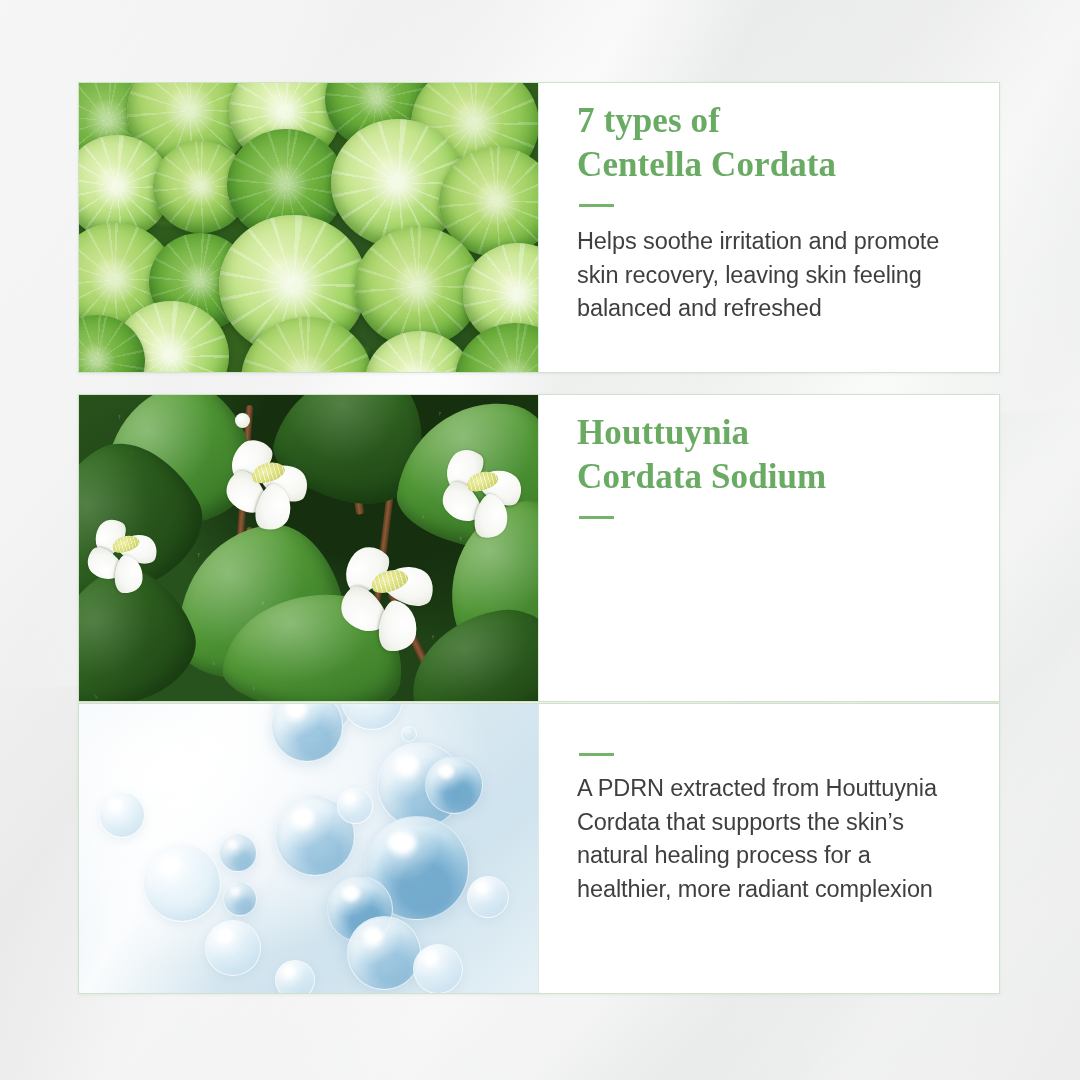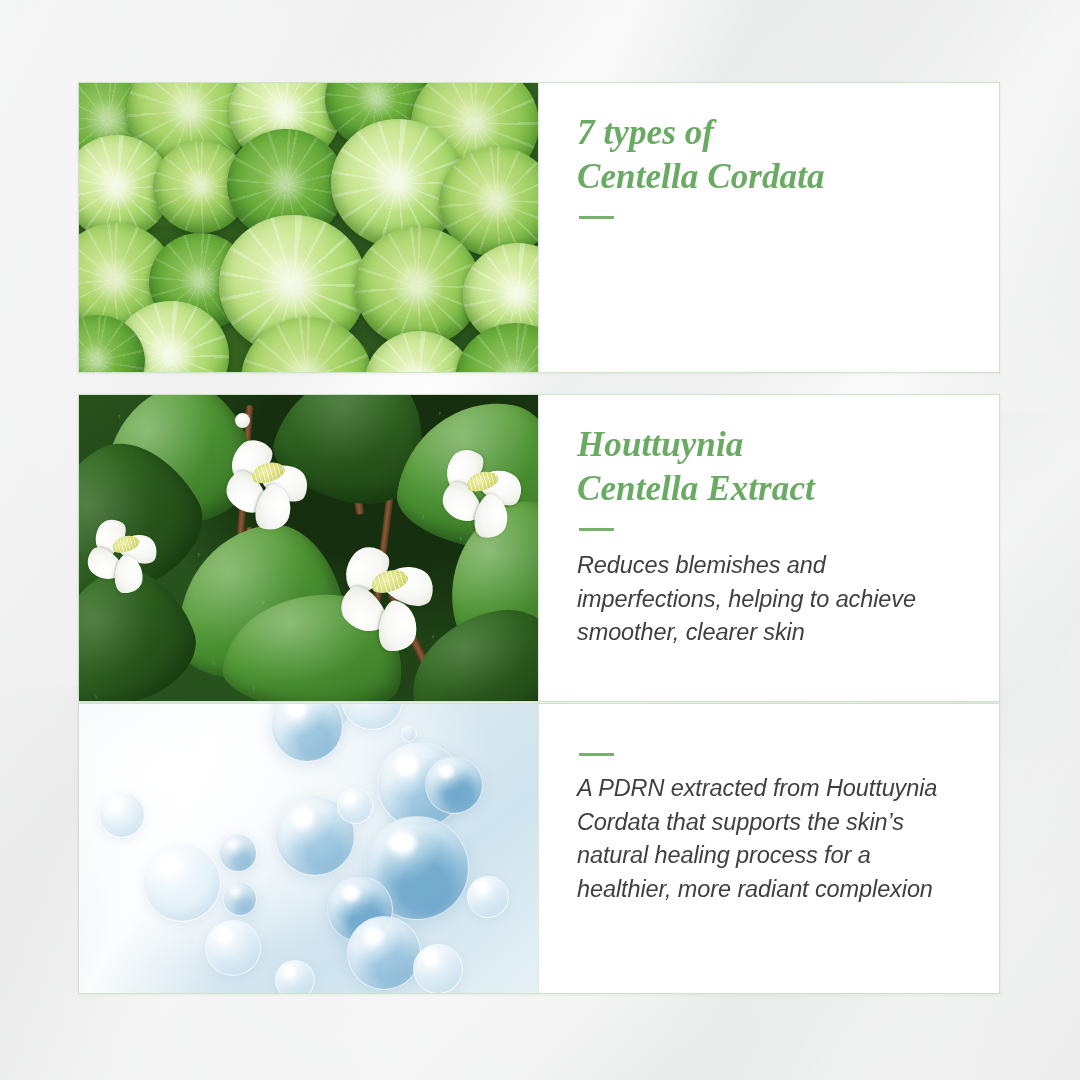--- a/index.html
+++ b/index.html
@@ -50,23 +50,22 @@
     display:flex;
     overflow:hidden;
     box-shadow:0 1px 3px rgba(120,130,120,.10);
   }
   #card-1 { top:82px;  height:291px; }
   #card-2 { top:394px; height:308px; }
   #card-3 { top:703px; height:291px; }
 
   .card-media { width:459px; height:100%; position:relative; overflow:hidden; flex:0 0 459px; }
   .card-body  {
-    flex:1 1 auto; background:#fff; padding:28px 34px 0 38px;
+    flex:1 1 auto; background:#fff; padding:16px 34px 0 38px;
     border-left:1px solid #dfeadc;
-    font-style:italic;
   }
   #card-3 .card-body { padding-top:34px; }
 
   .card-title {
     font-family:"Liberation Serif", serif;
     font-weight:700;
     color:#6aab63;
     font-size:35px;
     line-height:1.26;
     letter-spacing:.1px;
@@ -246,20 +245,21 @@
       <div class="pleaf lt" style="left:286px;  top:248px; width:108px; height:102px;"></div>
       <div class="pleaf dk" style="left:376px;  top:240px; width:120px; height:114px;"></div>
     </div>
   </div>
   <div class="card-body">
     <div class="card-title">
       <div>7 types of</div>
       <div>Centella Cordata</div>
     </div>
     <div class="title-rule"></div>
+    <div class="card-desc">Helps soothe irritation and promote skin recovery, leaving skin feeling balanced and refreshed</div>
   </div>
 </div>
 
 <div class="card" id="card-2">
   <div class="card-media">
     <div class="hc-scene">
       <div class="bgdark"></div>
 
       <div class="stem" style="left:162px; top:10px;  width:7px;  height:150px; transform:rotate(4deg);"></div>
       <div class="stem" style="left:268px; top:0px;   width:8px;  height:120px; transform:rotate(-9deg);"></div>
@@ -327,24 +327,23 @@
         <div class="petal" style="left:32px;  top:14px;  transform:rotate(30deg);"></div>
         <div class="petal" style="left:-10px; top:32px;  transform:rotate(-128deg);"></div>
         <div class="petal" style="left:22px;  top:46px;  transform:rotate(104deg);"></div>
         <div class="spike"></div>
       </div>
     </div>
   </div>
   <div class="card-body">
     <div class="card-title">
       <div>Houttuynia</div>
-      <div>Centella Extract</div>
+      <div>Cordata Sodium</div>
     </div>
     <div class="title-rule"></div>
-    <div class="card-desc">Reduces blemishes and imperfections, helping to achieve smoother, clearer skin</div>
   </div>
 </div>
 
 <div class="card" id="card-3">
   <div class="card-media">
     <div class="bub-scene">
       <div class="haze"></div>
       <div class="bub pale" style="left:196px; top:-42px; width:78px;  height:78px;"></div>
       <div class="bub" style="left:192px; top:-14px; width:72px;  height:72px;"></div>
       <div class="bub pale" style="left:262px; top:-36px; width:62px;  height:62px;"></div>

